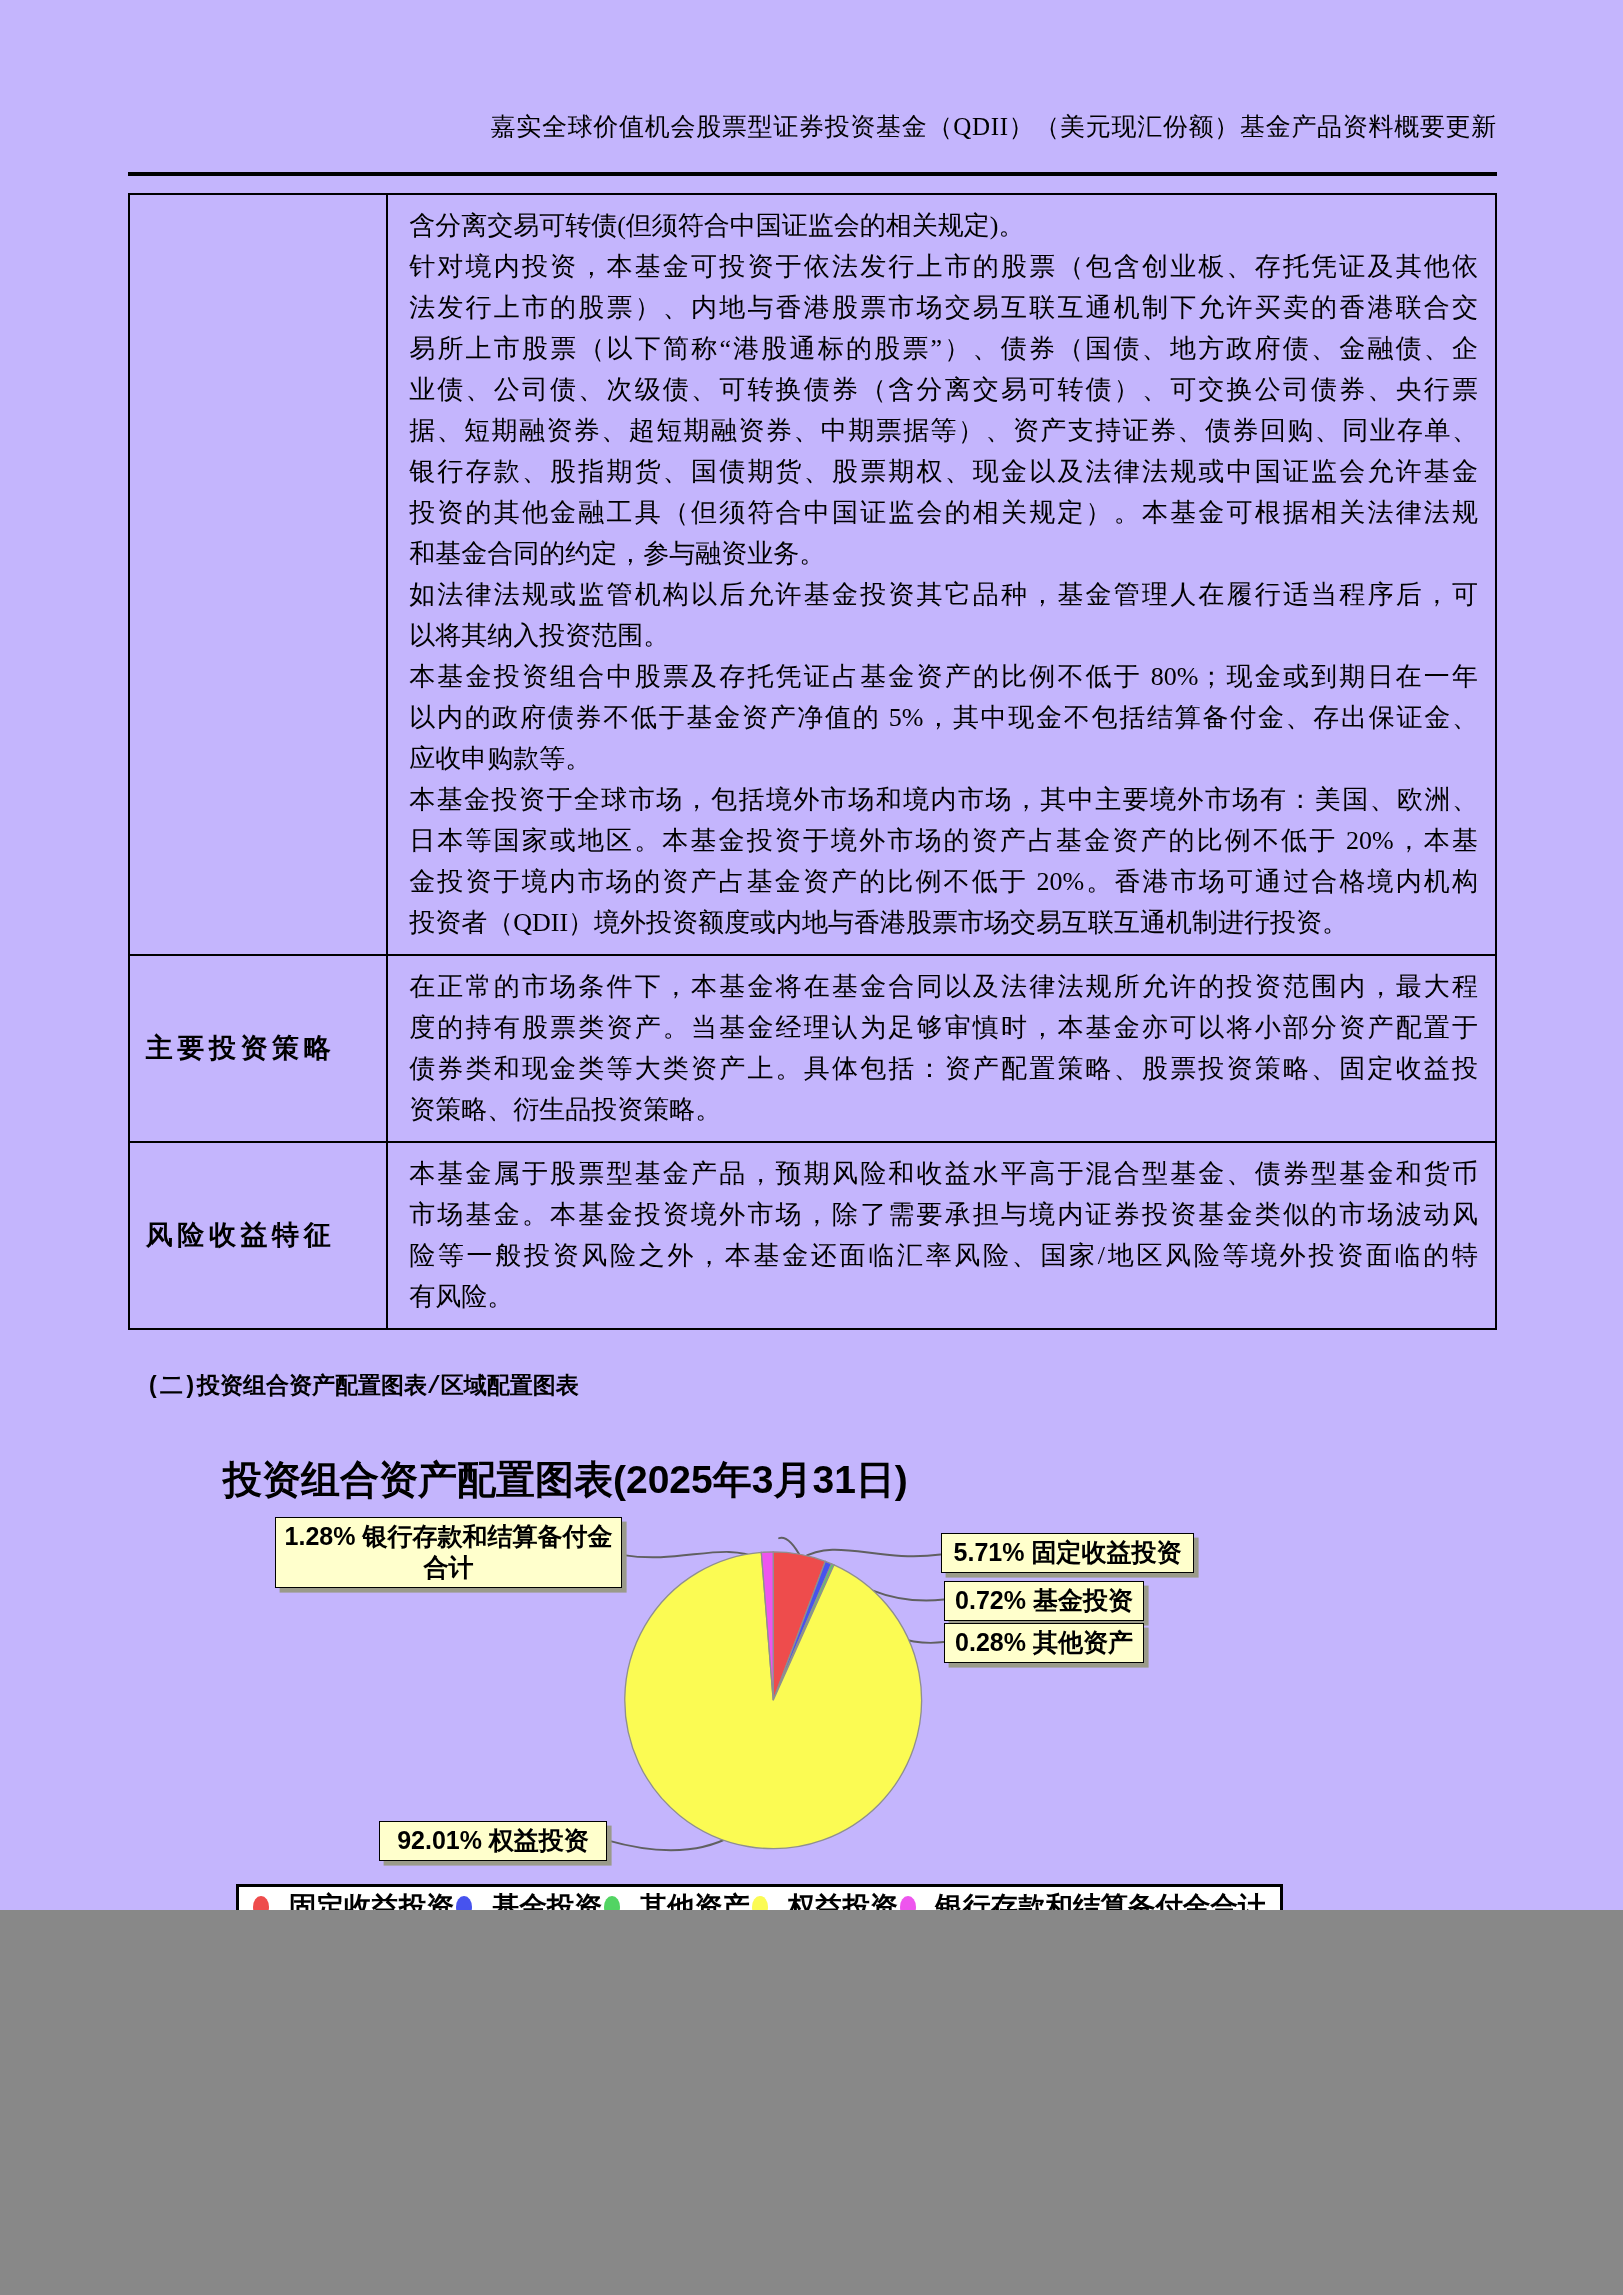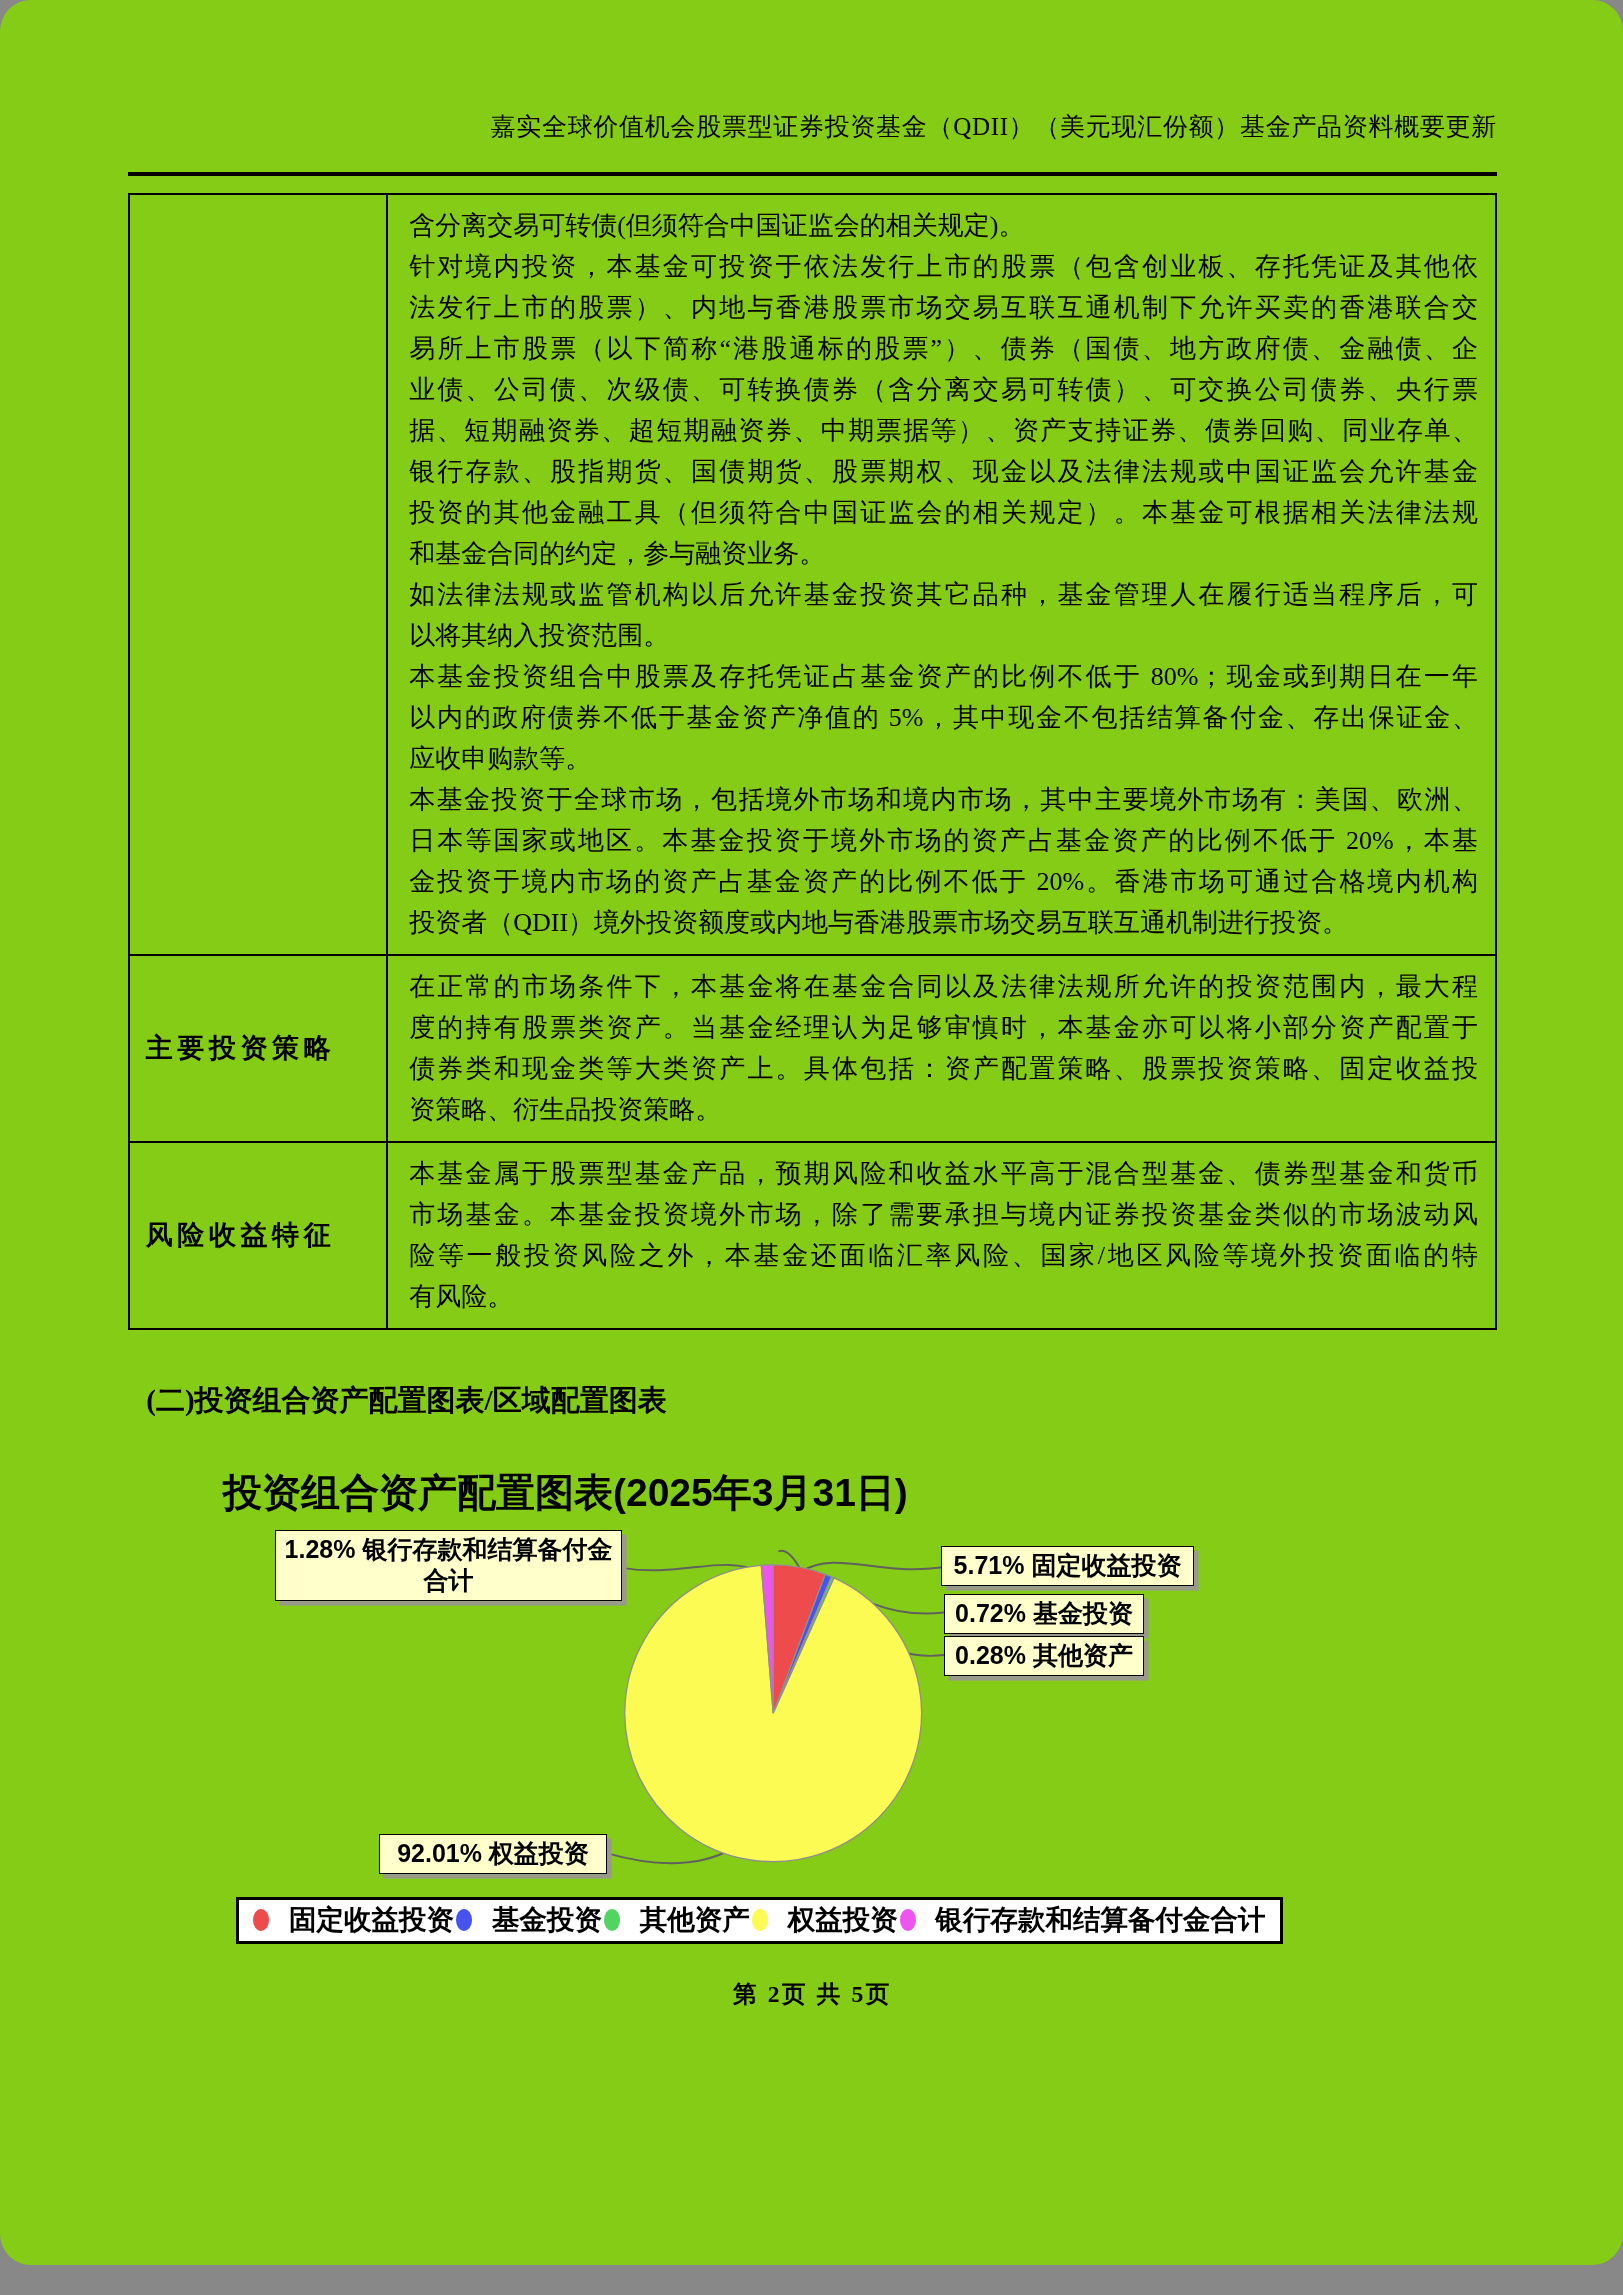--- a/index.html
+++ b/index.html
@@ -1,39 +1,39 @@
 <!DOCTYPE html>
 <html style="font-size:10.5px"><head>
 <meta charset="utf-8">
 <style>
   html,body { margin:0; padding:0; background:#888; }
   .page {
-    position:relative; width:1623px; height:2265px; background:#84cc16;
+    position:relative; width:1623px; height:1910px; background:#c4b5fd;
     margin:0 auto; overflow:hidden;
-    font-family:"Liberation Serif","DejaVu Serif",serif; color:#000;border-radius:31px;
+    font-family:"Liberation Serif","DejaVu Serif",serif; color:#000;
   }
   .content { width:1369px; margin-left:128px; }
 
   
   .doc-header { margin-top:110px; padding-bottom:27.5px; border-bottom:4.6px solid #000; }
   .doc-header-title { font-size:25px; line-height:34px; text-align:right; letter-spacing:0.7px; }
 
   
   table.info-table { border-collapse:collapse; width:1369px; margin-top:17px; table-layout:fixed; }
   table.info-table, table.info-table td { border:2.6px solid #000; }
   td.label-cell { width:234px; vertical-align:middle; padding:6.5px 6.5px 6.5px 15.7px; }
   .row-label { font-weight:bold; font-size:27px; letter-spacing:4.6px; }
   td.content-cell { vertical-align:top; padding:10.5px 17px 10.5px 21px; }
   .tline { font-size:26px; line-height:41px; text-align:justify; text-align-last:justify; min-height:41px; }
   .tline.tlast { text-align-last:left; }
 
   
   .section-heading {
-    margin-top:51px; padding-left:18.3px; font-family:Liberation Serif, serif;
-    font-weight:bold; font-size:29px; line-height:39px;
+    margin-top:38px; padding-left:18.3px; font-family:Liberation Mono, monospace;
+    font-weight:bold; font-size:23px; line-height:39px;
   }
 
   
   .chart-wrap { position:relative; width:1073px; height:523px; margin-left:95px; margin-top:37px; }
   .chart-title {
     position:absolute; left:0; top:9.2px; width:1073px; text-align:left;
     font-family:"Liberation Sans","DejaVu Sans",sans-serif; font-weight:bold; font-size:39px;
   }
   svg.pie-svg { position:absolute; left:0; top:0; width:1073px; height:523px; }
   .callout {

